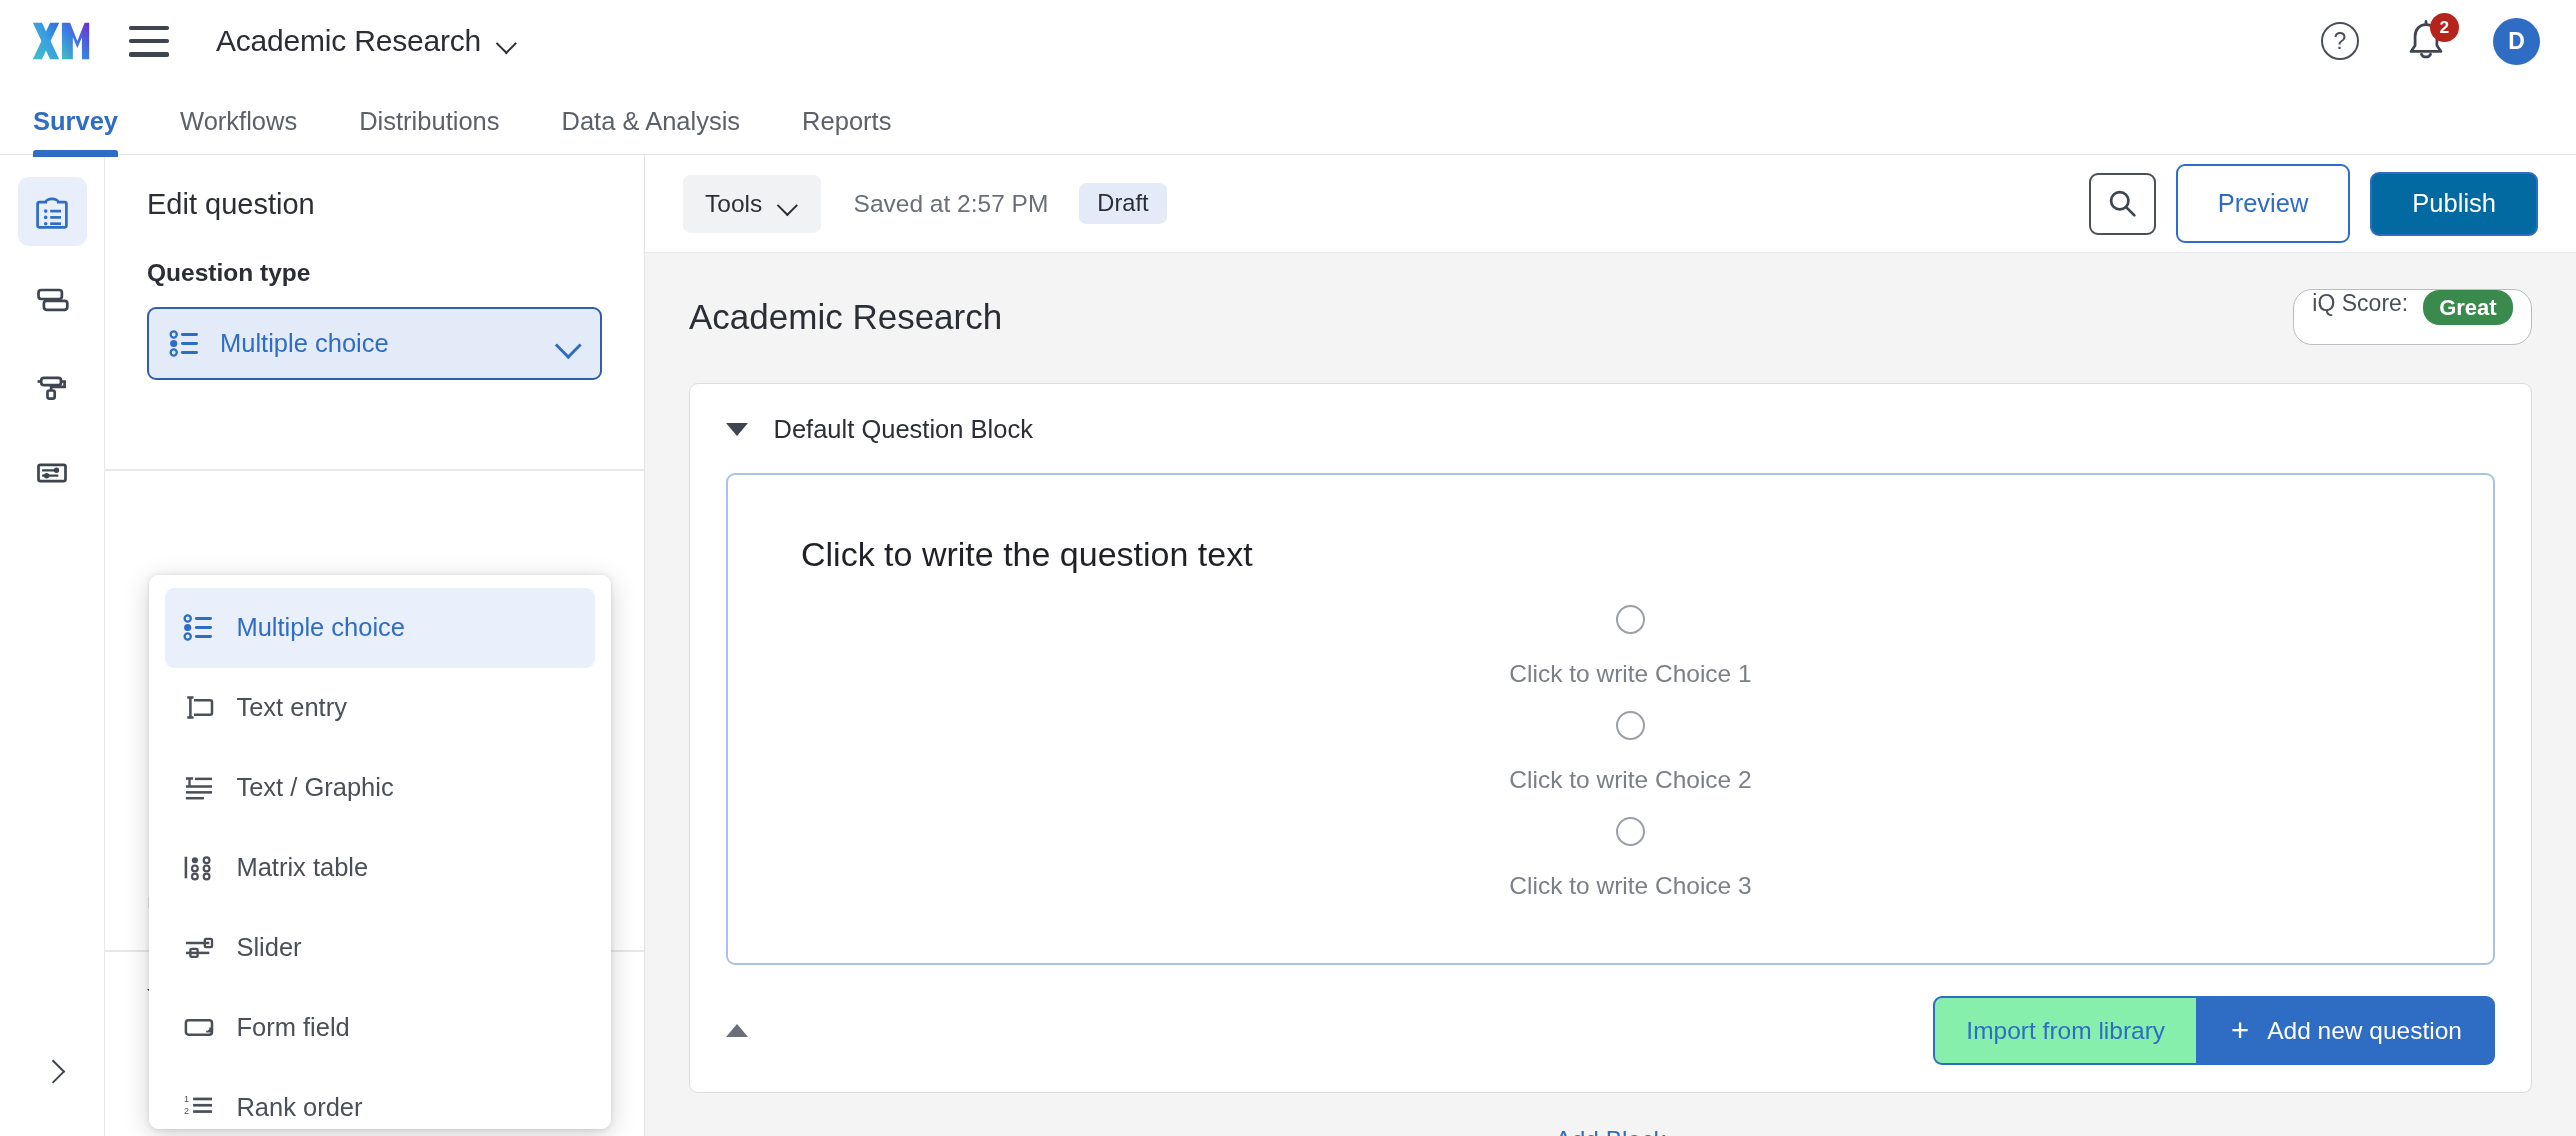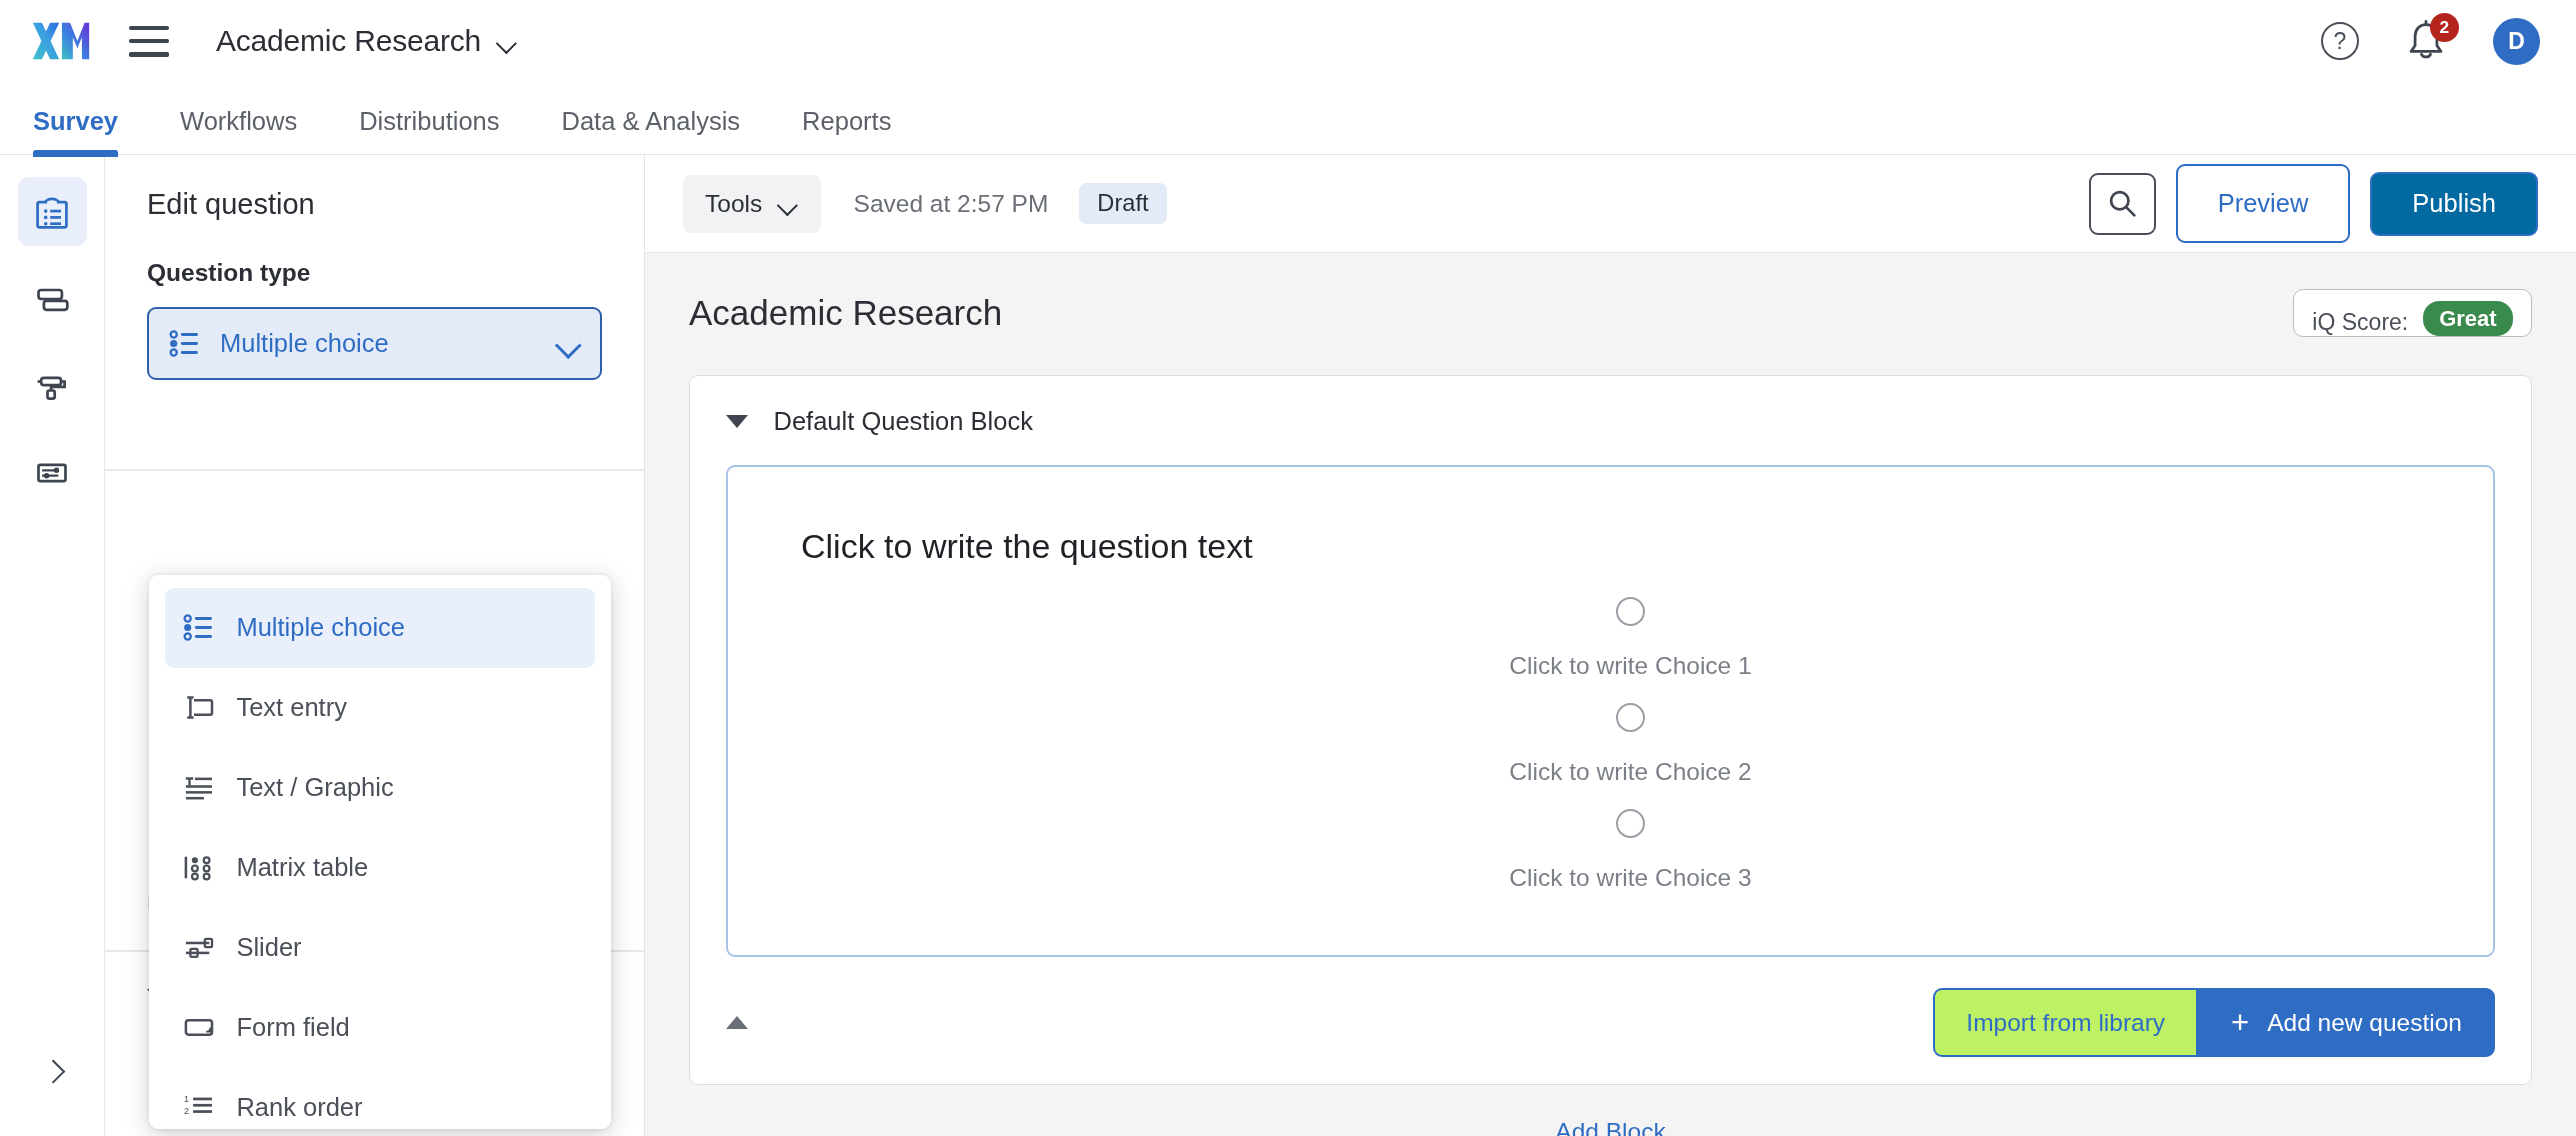--- a/index.html
+++ b/index.html
@@ -275,23 +275,23 @@
     background: #f4f4f4;
     padding: 36px 44px 0 44px;
     overflow: hidden;
   }
   .canvas-head {
     display:flex; align-items:center; margin-bottom: 38px;
   }
   .canvas-title { font-size: 35px; color: #2b2e34; }
   .iq-score {
     margin-left:auto;
-    background:#ffffff; border:1.8px solid #b9bcc0; border-radius: 10px;
-    height: 48px; padding: 0 18px;
-    display:flex; align-items:flex-end; gap: 14.5px;
+    background:#ffffff; border:1.8px solid #b9bcc0; border-radius: 19px;
+    height: 56px; padding: 0 18px;
+    display:flex; align-items:flex-start; gap: 14.5px;
     font-size: 23px; color: #4a4f58; cursor: pointer;
   }
   .iq-pill {
     background:#3a8a4e; color:#fff; border-radius: 16.4px;
     padding: 4.5px 16.4px; font-size: 22px; font-weight: 600;
   }
 
   .block-card {
     background:#ffffff;
     border: 1.8px solid #dcdddf;
@@ -352,21 +352,21 @@
   }
   .choice-label { font-size: 24.5px; color: #7b7f87; }
 
   .block-actions {
     display:flex; align-items:center; margin-top: 31px;
   }
   .block-actions .right { margin-left:auto; display:flex; gap: 0; }
   .btn-lib {
     height: 69px; padding: 0 31px;
     border:2.7px solid #2f6dc4; border-radius: 9px 0 0 9px;
-    background:#bef264; color:#2f6dc4; font-size: 24.5px;
+    background:#86efac; color:#2f6dc4; font-size: 24.5px;
     display:flex; align-items:center; cursor:pointer;
   }
   .btn-addq {
     height: 69px; padding: 0 31px;
     border:2.7px solid #2f6dc4; border-radius: 0 9px 9px 0;
     background:#2f6dc4; color:#fff; font-size: 24.5px;
     display:flex; align-items:center; gap: 18px; cursor:pointer;
   }
   .plus { font-size: 31px; line-height: 1; font-weight: 300; }
 

